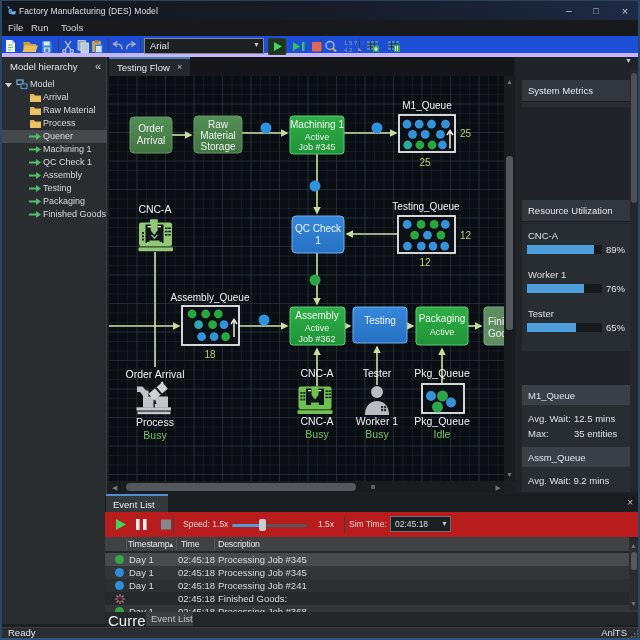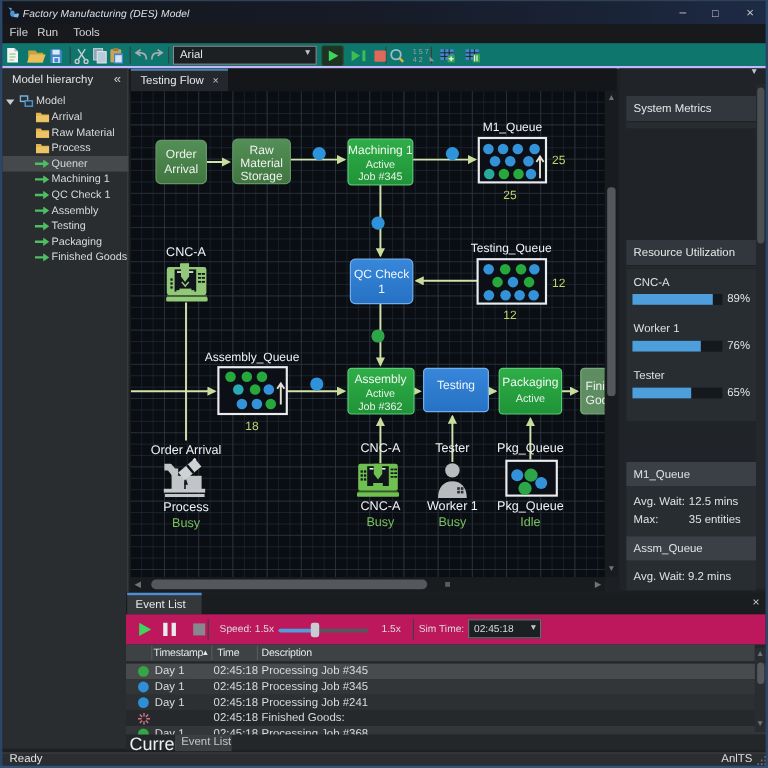--- a/index.html
+++ b/index.html
@@ -2,25 +2,25 @@
 <html><head>
 <meta charset="utf-8">
 <style>
   * { margin:0; padding:0; box-sizing:border-box; }
   html,body { width:640px; height:640px; overflow:hidden; }
   body { font-family:"Liberation Sans", sans-serif; background:#1d2023; position:relative; }
   .abs { position:absolute; }
   
   #titlebar { left:0; top:0; width:640px; height:20px;
     background:linear-gradient(90deg,#14171d 0%,#161b27 50%,#1a2438 82%,#1e2b46 100%); border-top:1px solid #2e4156; }
-  #titlebar .ttl { left:19px; top:5px; font-size:8.5px; letter-spacing:-0.3px; color:#dde1e4; letter-spacing:.1px;font-style:italic; }
+  #titlebar .ttl { left:19px; top:5px; font-size:8.5px; letter-spacing:-0.3px; color:#dde1e4; letter-spacing:.1px; }
   .winbtn { top:3px; width:14px; height:14px; color:#c7cbd0; font-size:10px; line-height:14px; text-align:center; }
   #menubar { left:0; top:20px; width:640px; height:16px; background:#17191d; }
   .menuitem { top:2px; font-size:9.5px; color:#d4d7da; }
-  #toolbar { left:0; top:36px; width:640px; height:21px; background:#0f766e; border-bottom:2px solid #c4b5fd; }
+  #toolbar { left:0; top:36px; width:640px; height:21px; background:#1d4ed8; border-bottom:4px solid #c4b5fd; }
   .tsep { position:absolute; top:3px; width:1px; height:14px; background:#3c4044; }
   
   #leftpanel { left:2px; top:57px; width:105px; height:567px; background:#2a2d2f; border-right:1px solid #3b3e41; }
   #lp-head { left:8px; top:4px; font-size:9.5px; color:#e2e5e7; }
   #lp-coll { right:5px; top:3px; font-size:11px; color:#cfd3d6; }
   .trow { position:absolute; left:0; width:105px; height:13px; font-size:9px; color:#d8dbdd; line-height:13px; white-space:nowrap; }
   .trow .lbl { position:absolute; top:0; }
   
   #tabstrip { left:108px; top:57px; width:406px; height:19px; background:#141619; }
   #tab1 { left:1px; top:0; width:81px; height:19px; background:#24282c; border-top:2px solid #4a7fa8; }
@@ -42,21 +42,21 @@
   .bar { position:absolute; left:5px; width:75px; height:9px; background:#15181c; }
   .bfill { position:absolute; left:0; top:0; height:9px; background:#4d9edb; }
   .qrow { position:absolute; left:0; width:108px; height:20px; background:#3a4045; }
   #rscroll { left:630px; top:70px; width:8px; height:420px; background:#24282c; }
   #rthumb { left:1px; top:3px; width:6px; height:130px; background:#4b5054; border-radius:3px; }
   
   #eventpanel { left:105px; top:494px; width:533px; height:131px; background:#242729; }
   #etabrow { left:0; top:0; width:533px; height:18px; background:#1a1d20; }
   #etab { left:1px; top:0; width:62px; height:18px; background:#34383b; border-top:2px solid #4b8fd4; }
   #etab span { position:absolute; left:7px; top:3px; font-size:9.5px; color:#e8ebed; }
-  #econtrols { left:0; top:18px; width:533px; height:25px; background:#be185d; }
+  #econtrols { left:0; top:18px; width:533px; height:25px; background:#b91c1c; }
   .ectrl { position:absolute; font-size:8.5px; color:#d9dcde; }
   #eheader { left:0; top:43px; width:524px; height:14px; background:#3e4245; }
   .hcol { position:absolute; top:2px; font-size:8.8px; color:#e6e9eb; letter-spacing:-0.2px; }
   .erow { position:absolute; left:0; width:601px; height:13px; font-size:9.5px; color:#d9dcde; line-height:13px; }
   .edot { position:absolute; left:10px; top:2px; width:9px; height:9px; border-radius:50%; }
   #ebottabs { left:0; top:118px; width:533px; height:13px; }
   
   #statusbar { left:0; top:627px; width:640px; height:11px; background:#2b2e31; border-top:1px solid #3a3d40; }
   #winborder-l { left:0; top:0; width:2px; height:640px; background:#2b4768; }
   #winborder-r { left:638px; top:0; width:2px; height:640px; background:#2b4768; }

